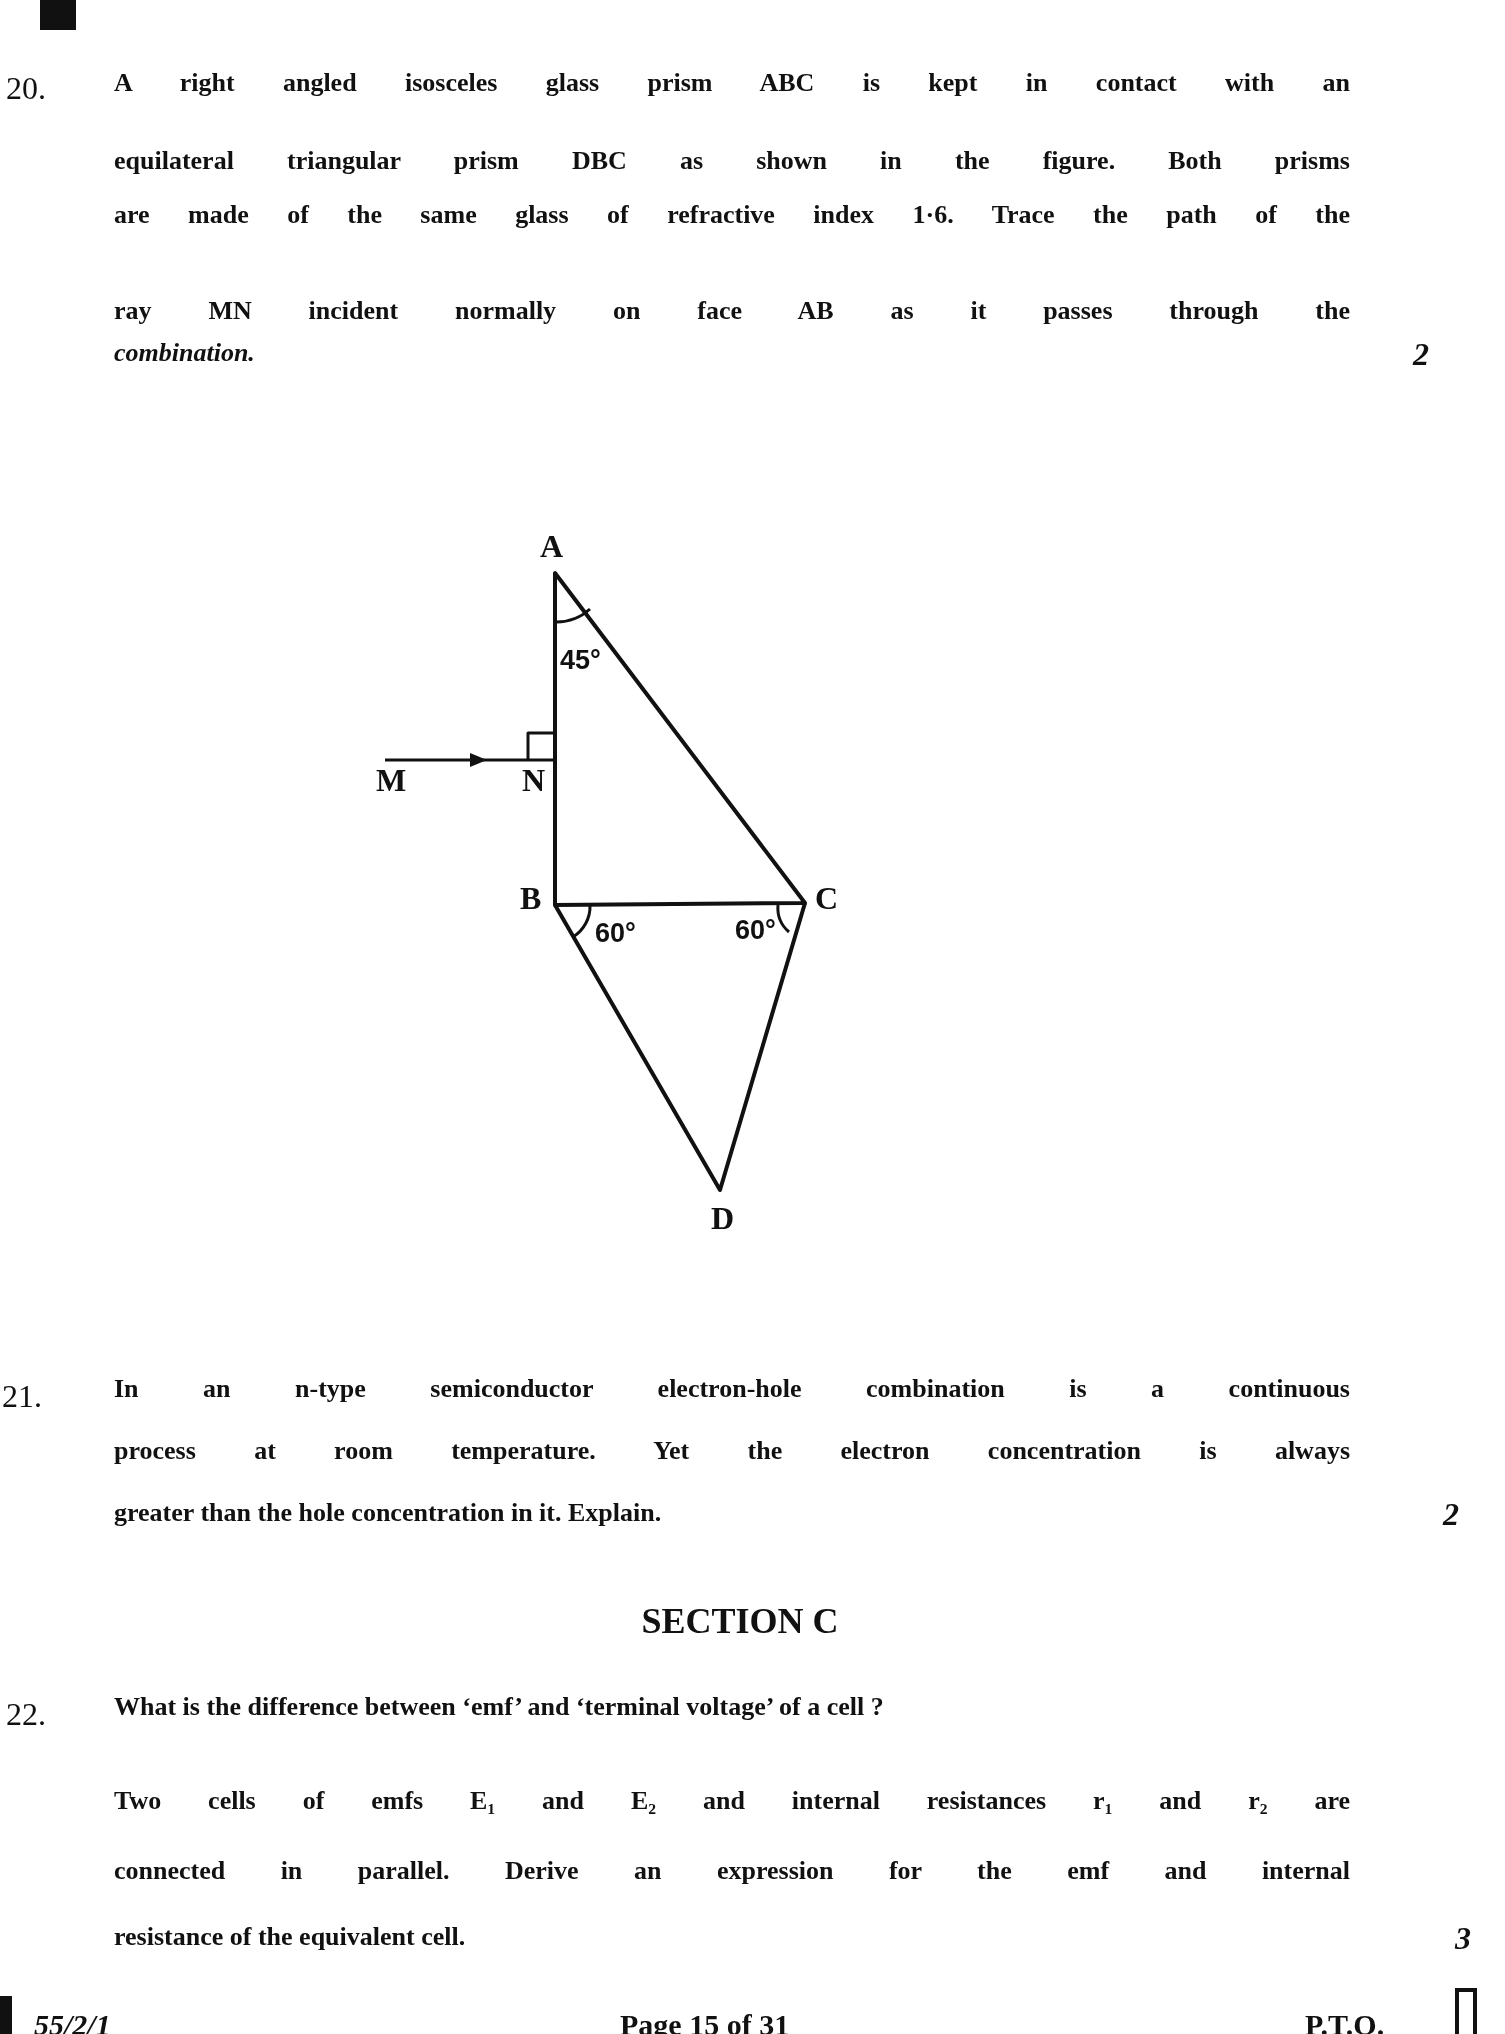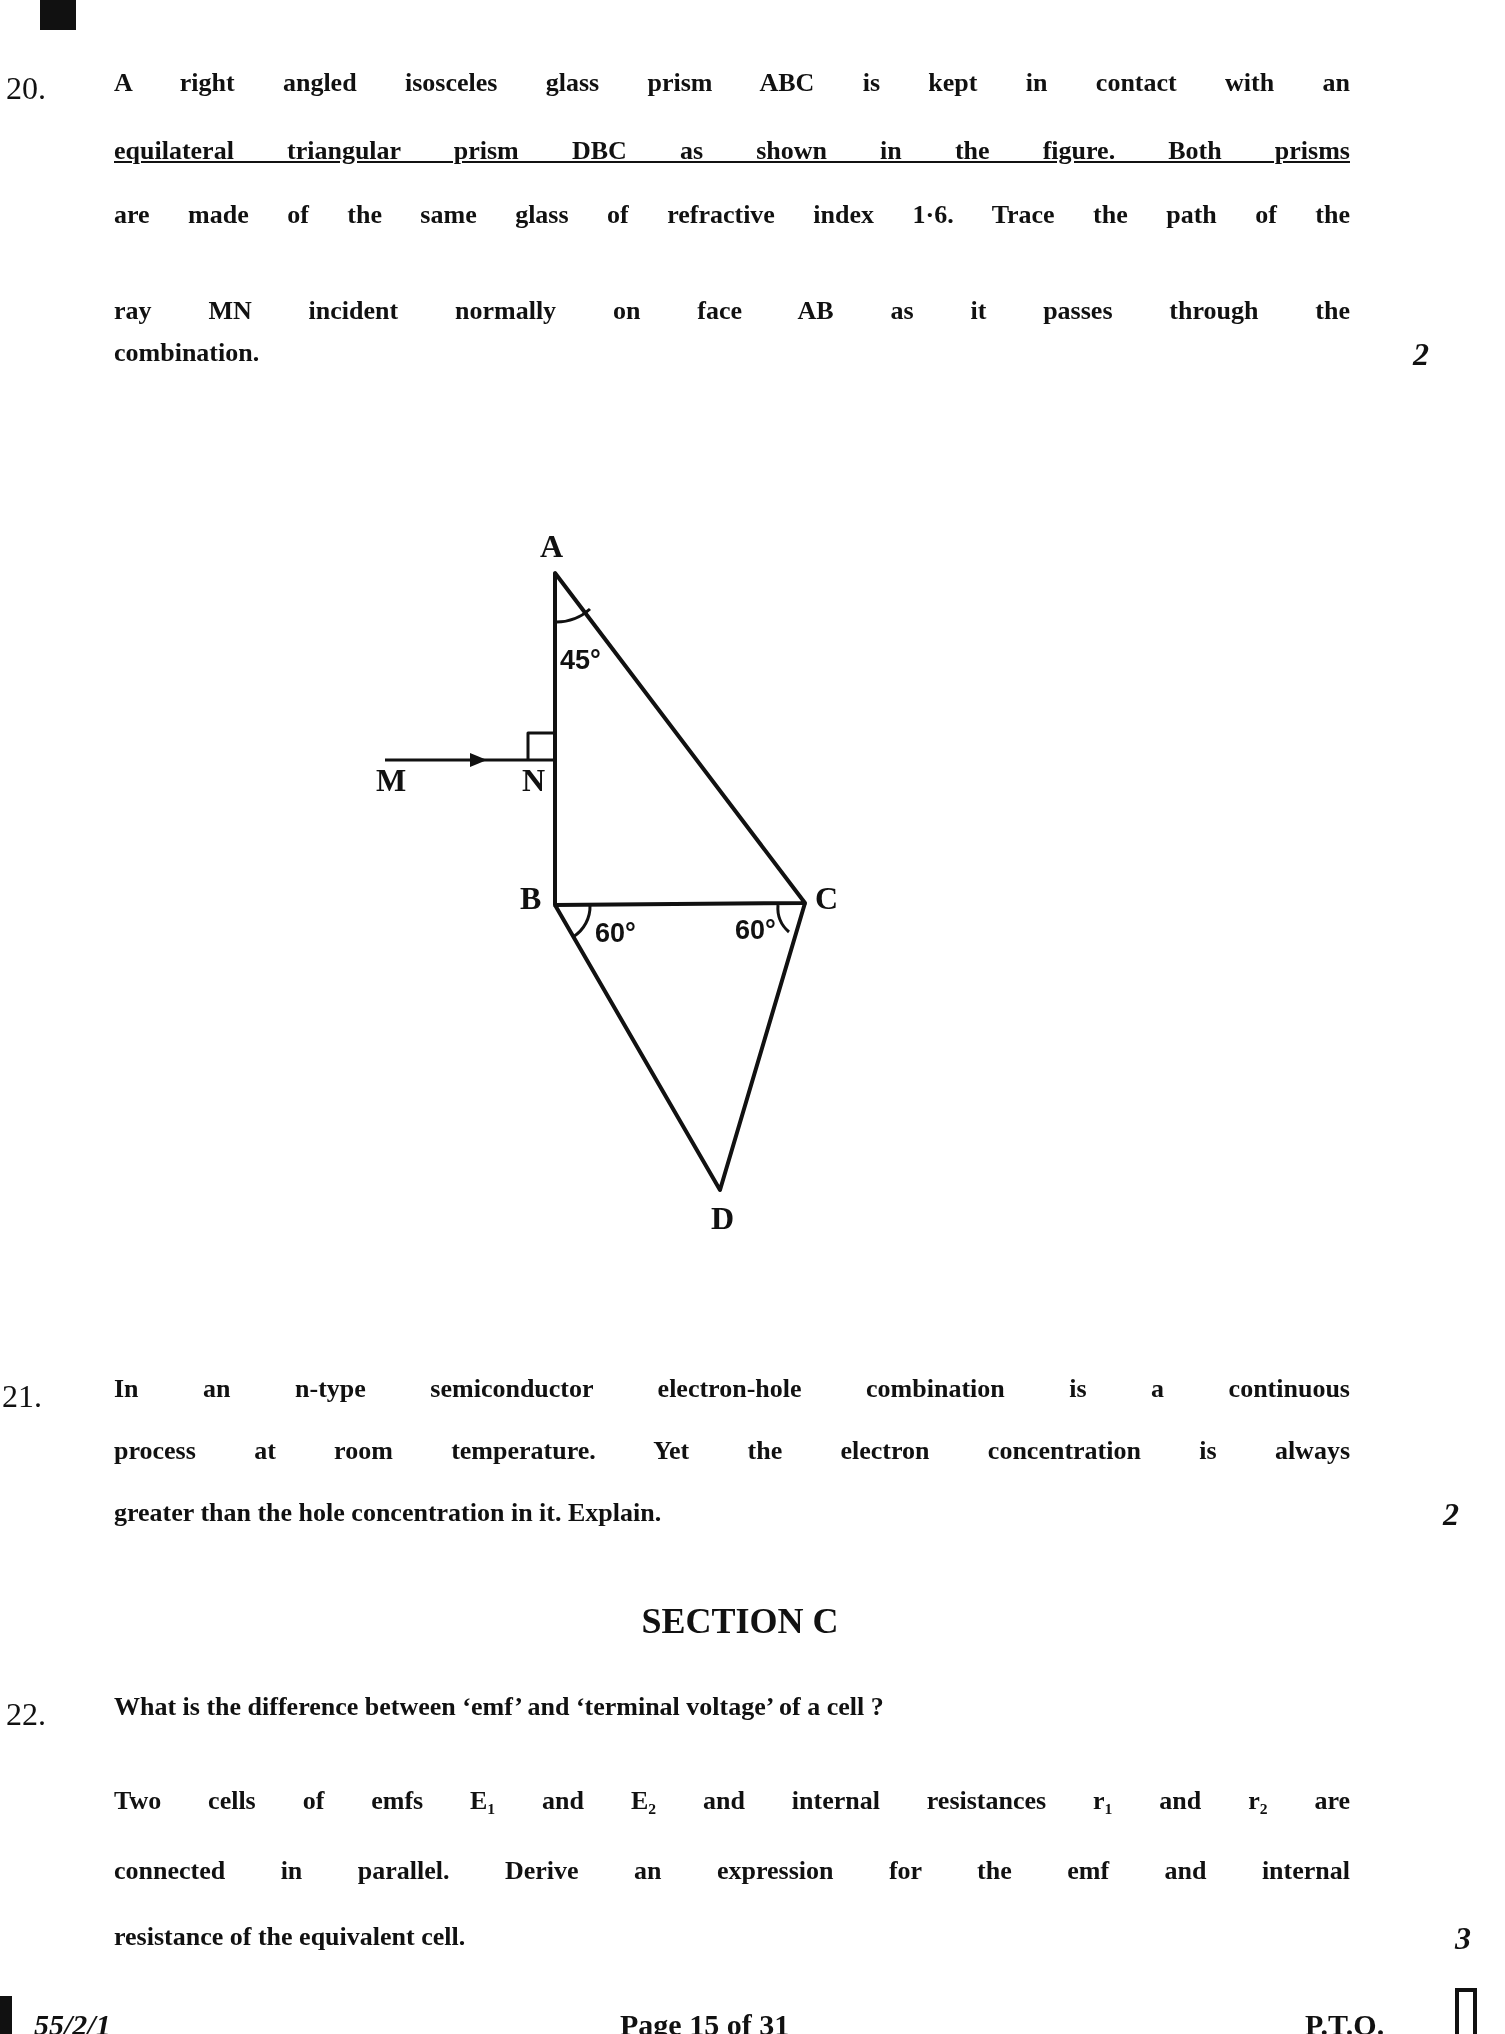--- a/index.html
+++ b/index.html
@@ -17,24 +17,24 @@
   .footer{position:absolute;top:2008px;font-weight:bold;font-size:30px;}
   .badge{position:absolute;left:40px;top:0;width:36px;height:30px;background:#111;}
 </style>
 </head>
 <body>
 
 <div class="badge"></div>
 
 <div class="abs qnum" style="left:6px;top:70px;">20.</div>
 <div class="line" style="top:68px;">A right angled isosceles glass prism ABC is kept in contact with an</div>
-<div class="line" style="top:136px;text-decoration:underline;">equilateral triangular prism DBC as shown in the figure. Both prisms</div>
+<div class="line" style="top:146px;">equilateral triangular prism DBC as shown in the figure. Both prisms</div>
 <div class="line" style="top:200px;">are made of the same glass of refractive index 1·6. Trace the path of the</div>
 <div class="line" style="top:268px;margin-top:28px;">ray MN incident normally on face AB as it passes through the</div>
-<div class="line last" style="top:338px;">combination.</div>
+<div class="line last" style="top:338px;font-style:italic;">combination.</div>
 <div class="marks" style="left:1413px;top:336px;">2</div>
 
 <svg class="abs" style="left:0;top:0;" width="1505" height="1300">
   <g stroke="#111" stroke-width="4" fill="none" stroke-linejoin="round">
 
     <polygon points="555,573 555,905 805,903"></polygon>
 
     <polyline points="555,905 720,1190 805,903"></polyline>
 
     <line x1="385" y1="760" x2="555" y2="760" stroke-width="3"></line>

